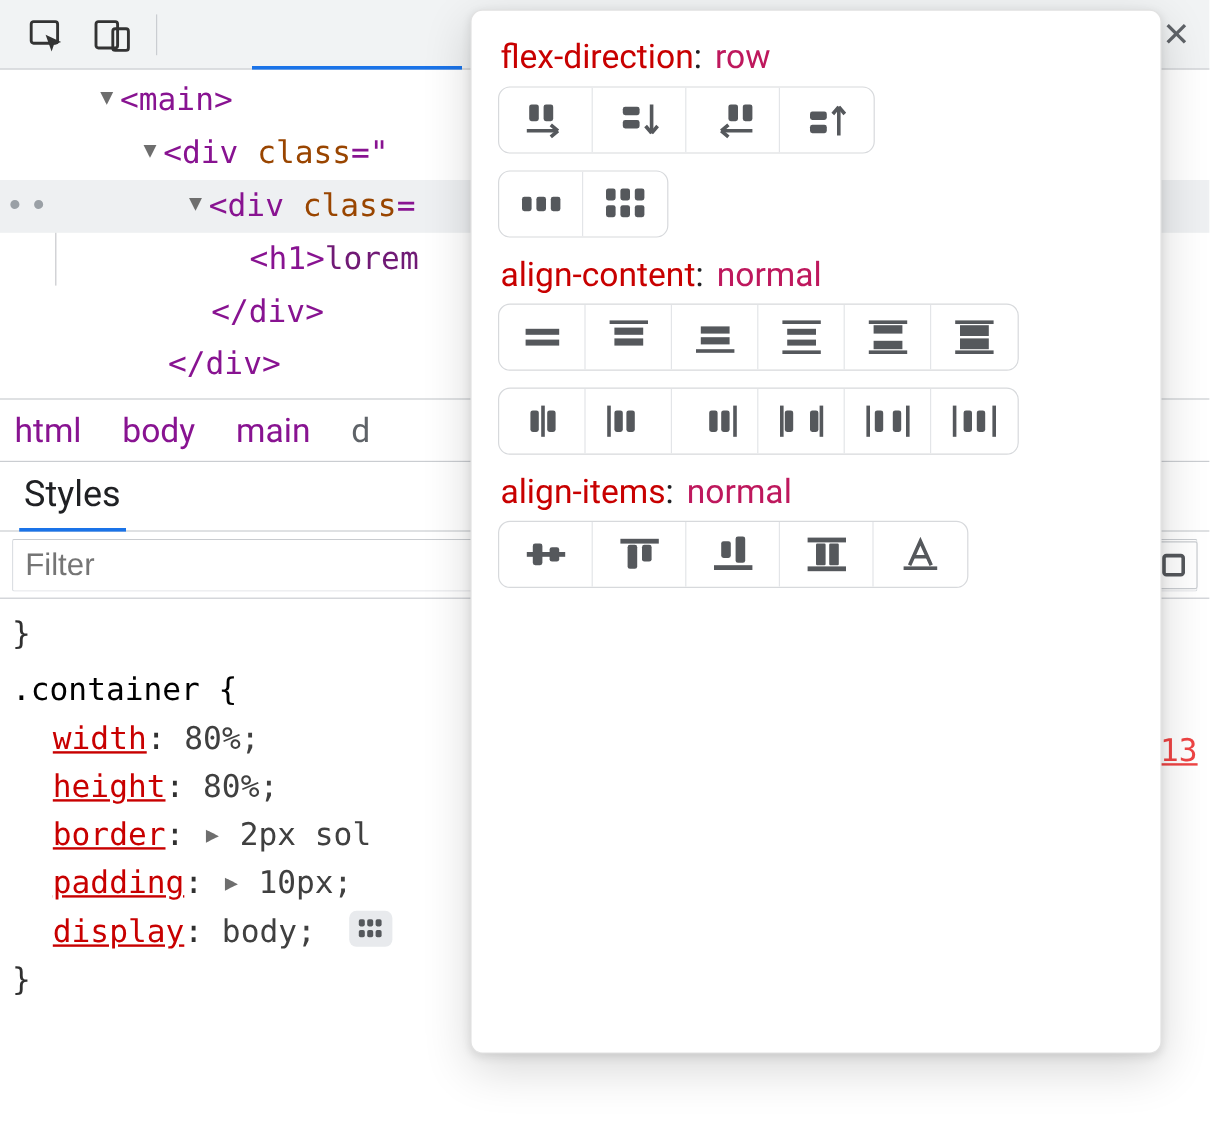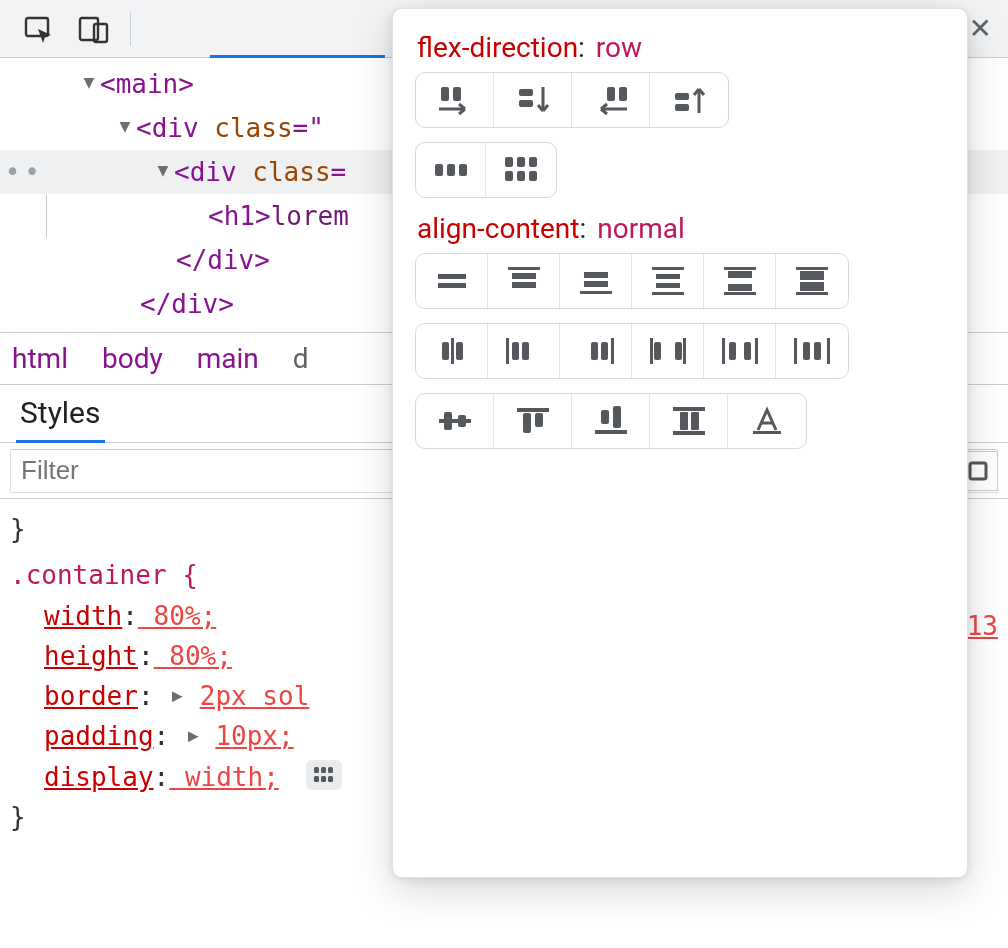--- a/index.html
+++ b/index.html
@@ -95,24 +95,24 @@
 
   
   .rule {
     font-family: Menlo, Consolas, monospace;
     font-size:26px;
     line-height:1.55;
     padding:6px 10px 10px 10px;
     color:#303030;
   }
   .rule .brace-row { padding-top:4px; }
-  .rule .selector { color:#be185d; }
+  .rule .selector { color:#000000; }
   .rule .decl { padding-left:34px; }
   .rule .prop { color:#c80000;text-decoration:underline; }
-  .rule .val { color:#ef4444;text-decoration:underline; }
+  .rule .val { color:#404040; }
   .rule .expand-tri { color:#6e6e6e; font-size:18px; display:inline-block; transform:translateY(-2px) rotate(-90deg); margin:0 2px; }
   .rule .flex-chip {
     display:inline-flex; align-items:center; justify-content:center;
     width:36px; height:30px; background:#e8eaed; border-radius:6px;
     margin-left:12px; vertical-align:2px;
   }
   .link13 { position:absolute; right:10px; top:611px; font-family: Menlo, Consolas, monospace; font-size:26px; color:#ef4444; text-decoration:underline; }
 
   
   .popover {
@@ -255,21 +255,21 @@
     <span class="prop">border</span><span>:</span>
     <span class="expand-tri">▼</span>
     <span class="val"> 2px sol</span>
   </div>
   <div class="decl">
     <span class="prop">padding</span><span>:</span>
     <span class="expand-tri">▼</span>
     <span class="val"> 10px;</span>
   </div>
   <div class="decl">
-    <span class="prop">display</span><span>:</span><span class="val"> width;</span>
+    <span class="prop">display</span><span>:</span><span class="val"> body;</span>
     <span class="flex-chip">
       <svg width="22" height="18" viewBox="0 0 22 18">
         <rect x="1" y="1" width="5" height="6" rx="1.5" class="glyph"></rect>
         <rect x="8" y="1" width="5" height="6" rx="1.5" class="glyph"></rect>
         <rect x="15" y="1" width="5" height="6" rx="1.5" class="glyph"></rect>
         <rect x="1" y="10" width="5" height="6" rx="1.5" class="glyph"></rect>
         <rect x="8" y="10" width="5" height="6" rx="1.5" class="glyph"></rect>
         <rect x="15" y="10" width="5" height="6" rx="1.5" class="glyph"></rect>
       </svg>
     </span>
@@ -442,20 +442,24 @@
             <rect x="4" y="4" width="3" height="26" class="glyph"></rect>
             <rect x="13" y="8" width="7" height="18" rx="2" class="glyph"></rect>
             <rect x="24" y="8" width="7" height="18" rx="2" class="glyph"></rect>
             <rect x="37" y="4" width="3" height="26" class="glyph"></rect>
           </svg>
         </div>
     </div>
   </div>
 
   <div class="pop-section" style="margin-bottom:2px">
+    <div class="pop-title">
+      <span class="k">align-items</span><span class="colon">:</span>
+      <span class="v">normal</span>
+    </div>
     <div class="seg w78">
       <div class="opt">
           <svg width="44" height="34" viewBox="0 0 44 34">
             <rect x="6" y="15" width="32" height="4" class="glyph"></rect>
             <rect x="11" y="8" width="8" height="18" rx="2" class="glyph"></rect>
             <rect x="25" y="11" width="8" height="12" rx="2" class="glyph"></rect>
           </svg>
         </div>
       <div class="opt">
           <svg width="44" height="34" viewBox="0 0 44 34">

